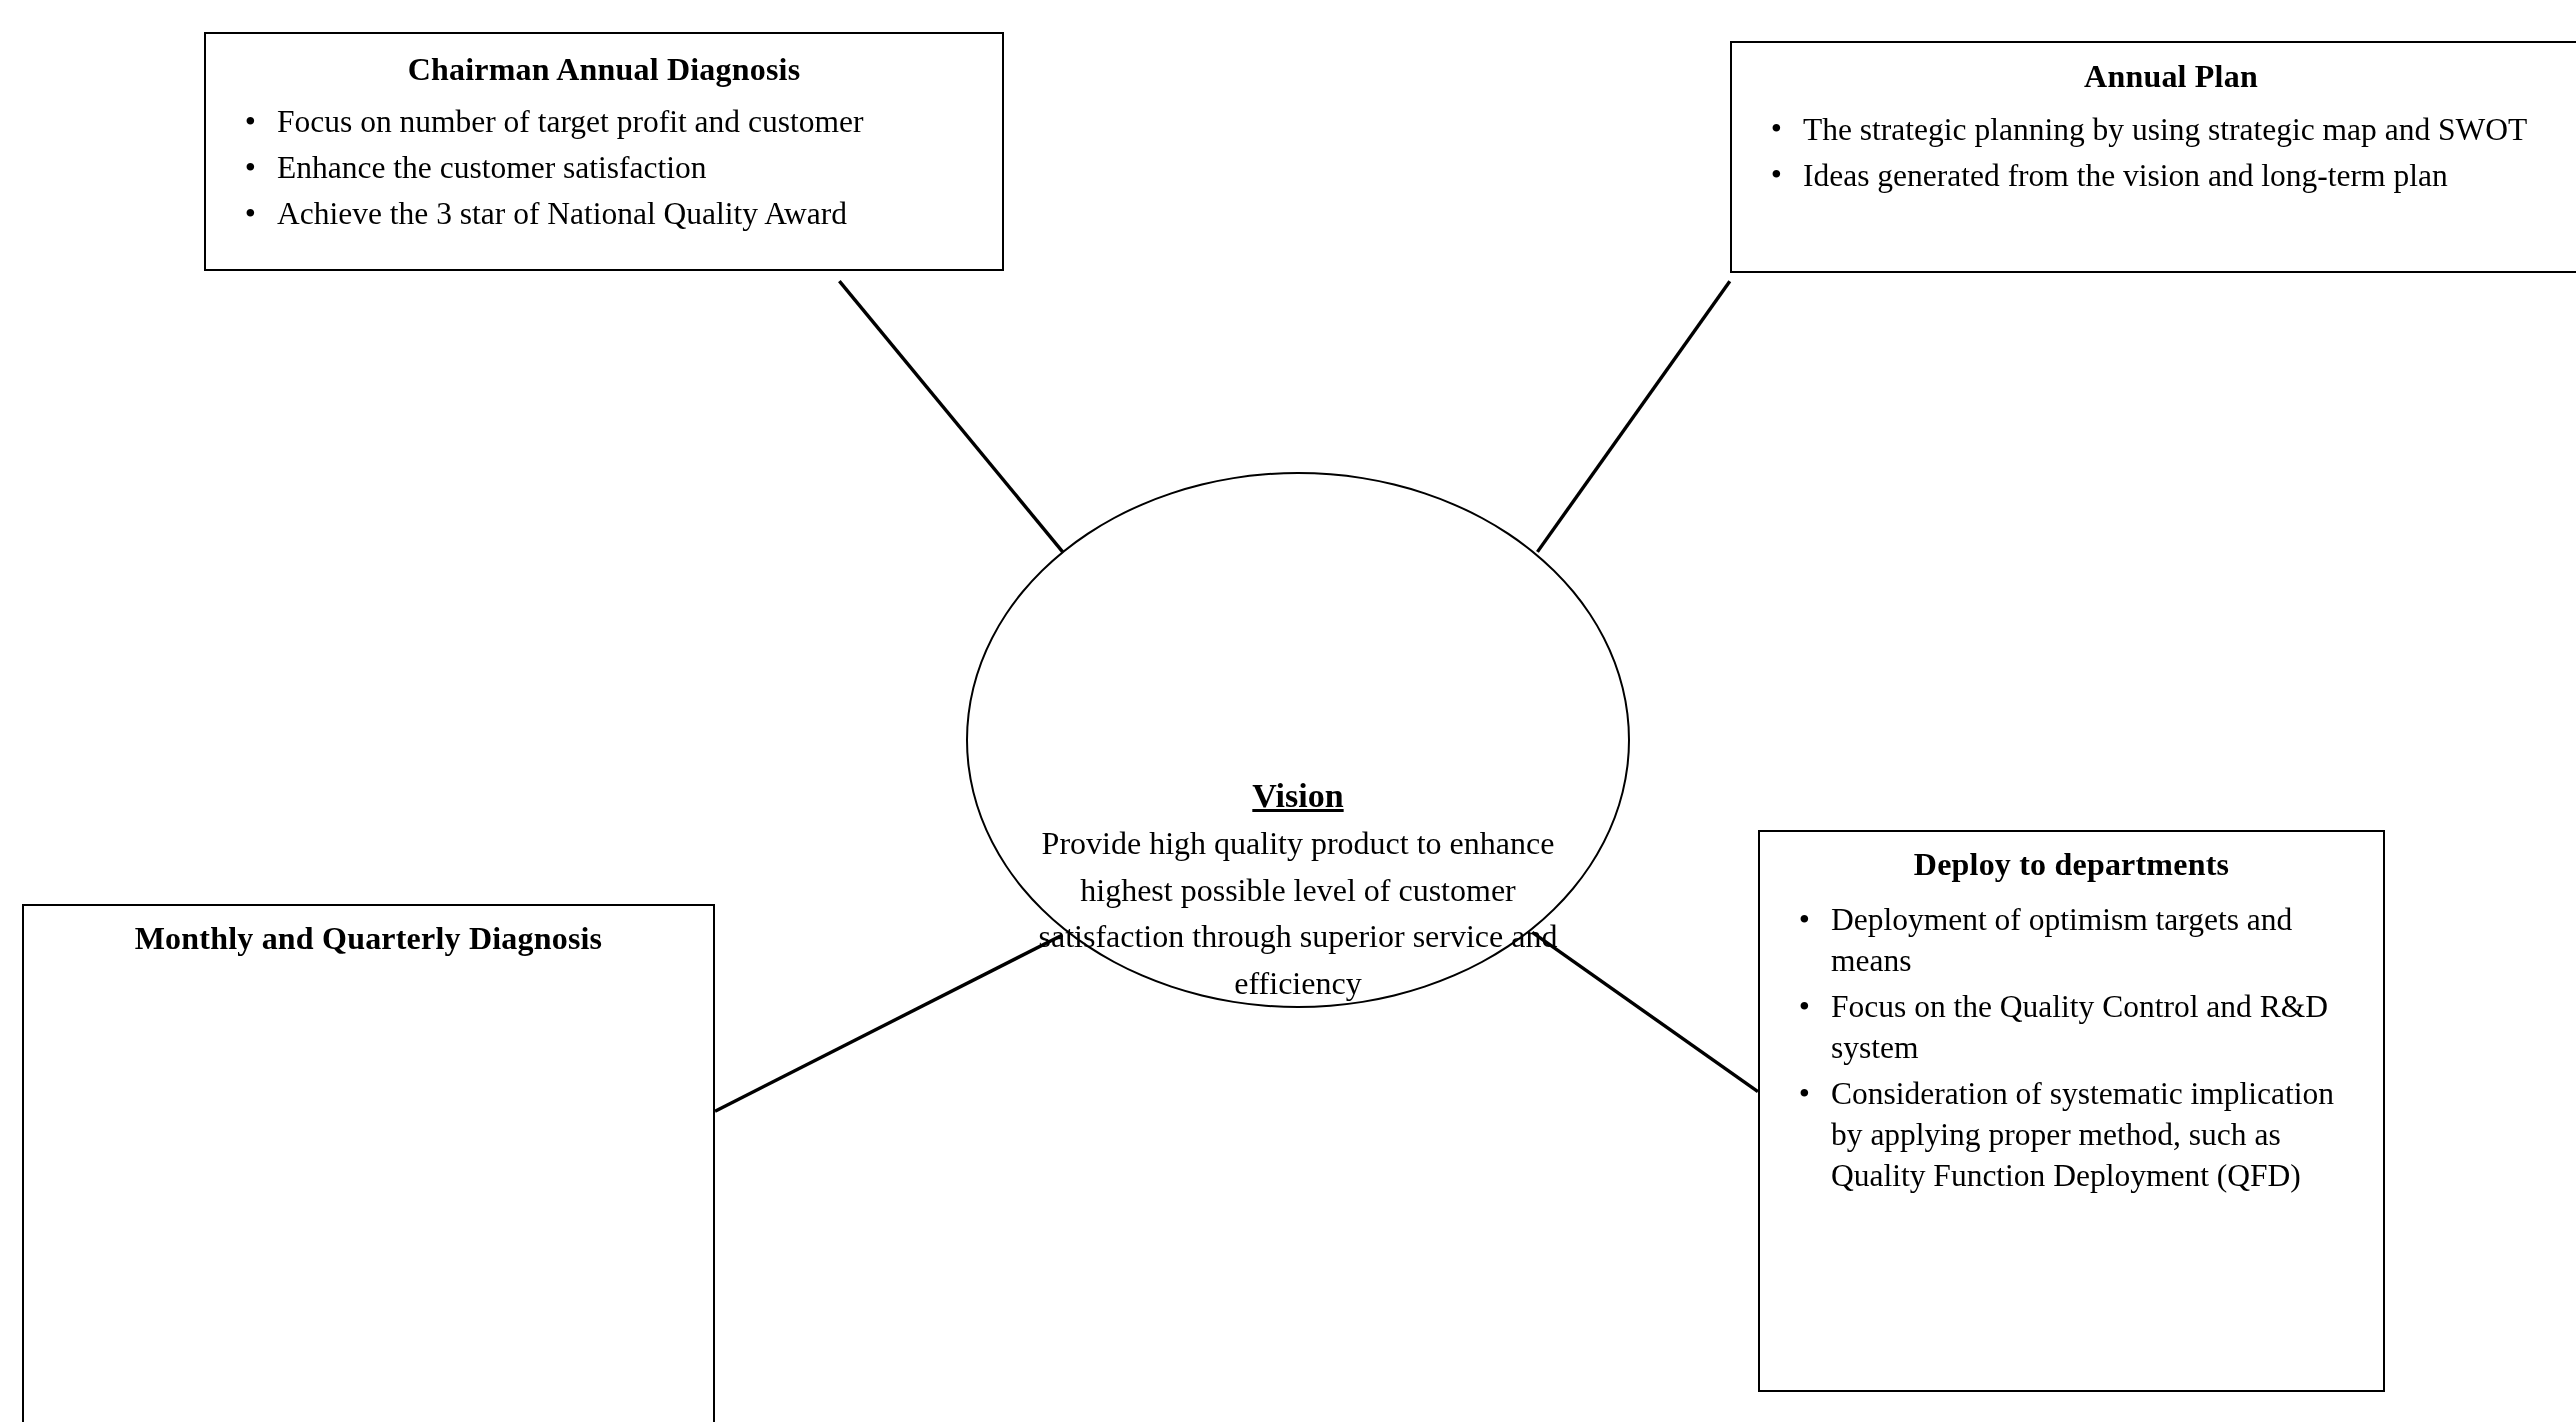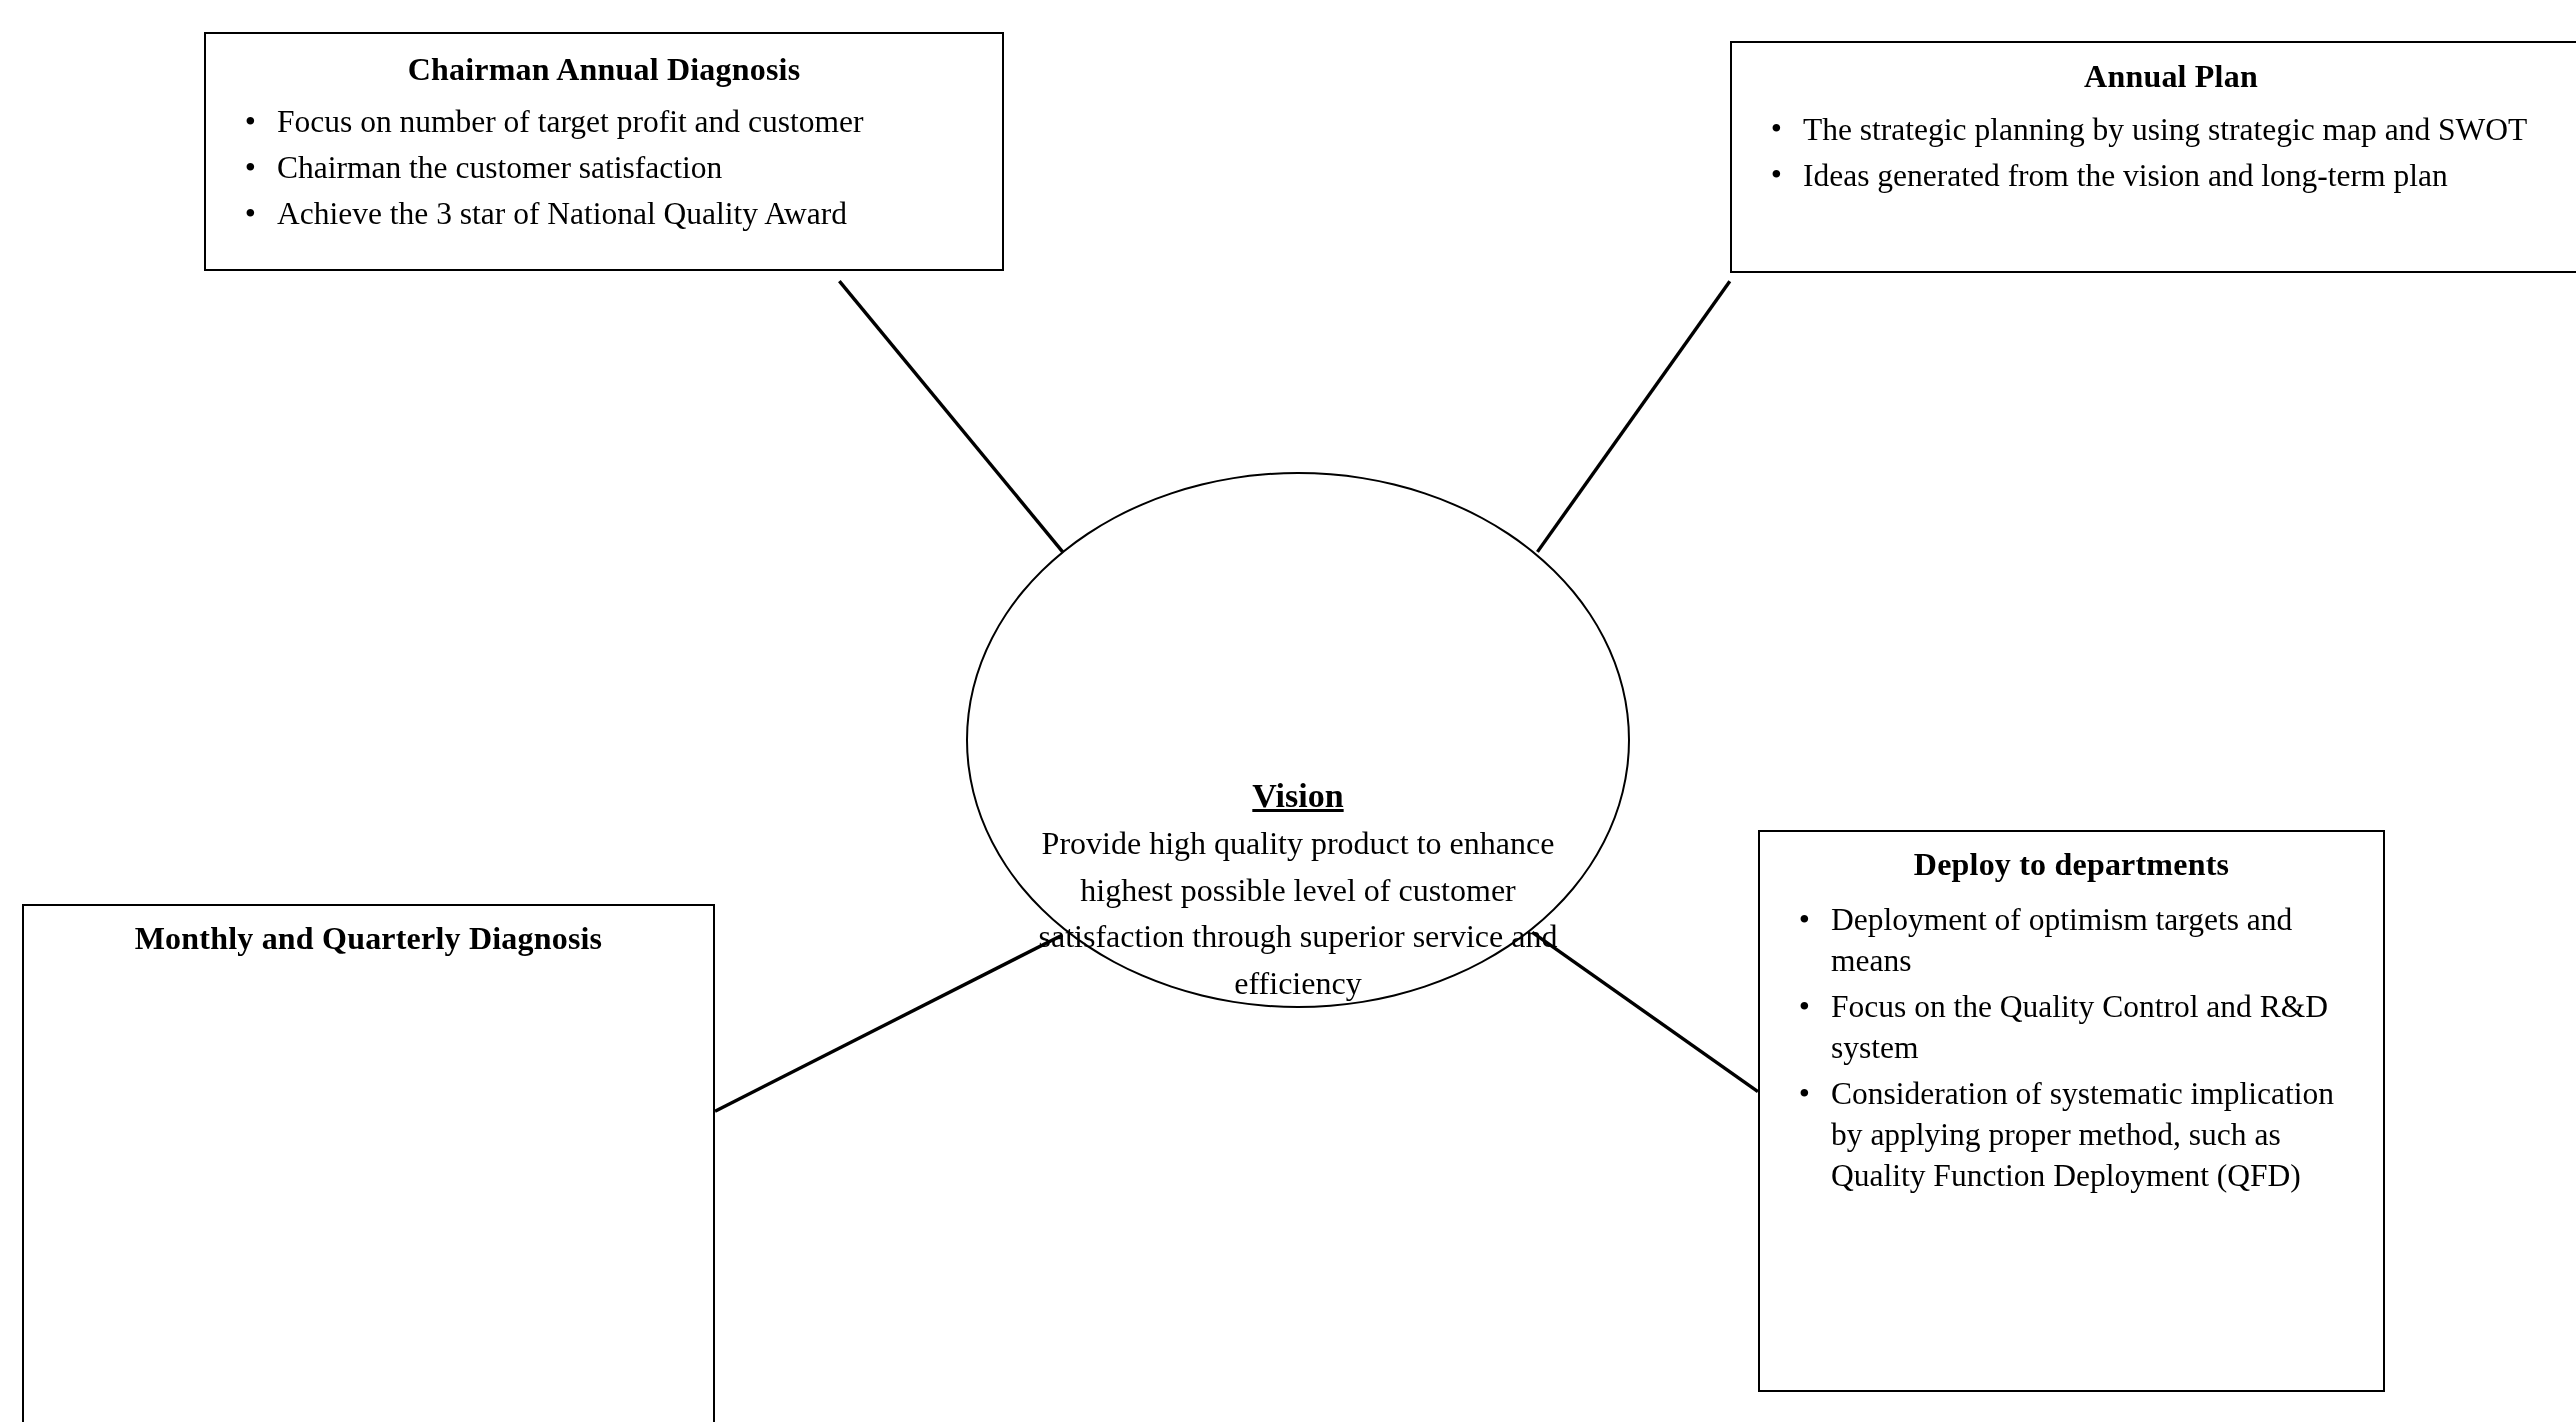--- a/index.html
+++ b/index.html
@@ -140,21 +140,21 @@
     <line x1="986" y1="330" x2="1250" y2="650" stroke="#000000" stroke-width="4"></line>
     <line x1="2032" y1="330" x2="1806" y2="648" stroke="#000000" stroke-width="4"></line>
     <line x1="840" y1="1305" x2="1248" y2="1098" stroke="#000000" stroke-width="4"></line>
     <line x1="2065" y1="1282" x2="1800" y2="1095" stroke="#000000" stroke-width="4"></line>
   </svg>
 
   <div class="node-box" id="box-chairman">
     <div class="node-title">Chairman Annual Diagnosis</div>
     <ul class="node-list">
       <li>Focus on number of target profit and customer</li>
-      <li>Chairman the customer satisfaction</li>
+      <li>Enhance the customer satisfaction</li>
       <li>Achieve the 3 star of National Quality Award</li>
     </ul>
   </div>
 
   <div class="node-box" id="box-annual-plan">
     <div class="node-title">Annual Plan</div>
     <ul class="node-list">
       <li>The strategic planning by using strategic map and SWOT</li>
       <li>Ideas generated from the vision and long-term plan</li>
     </ul>

